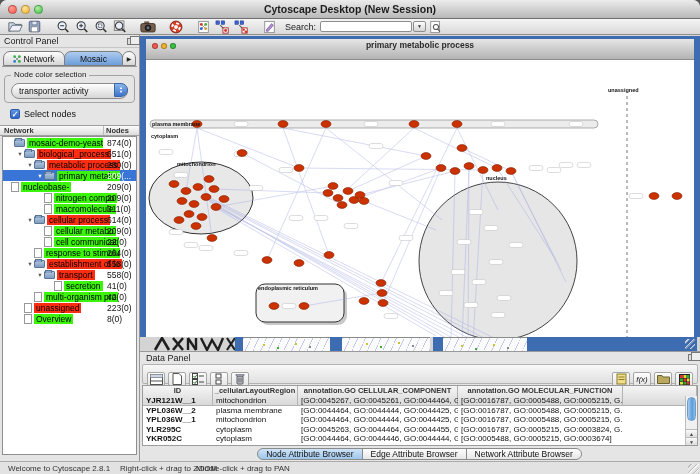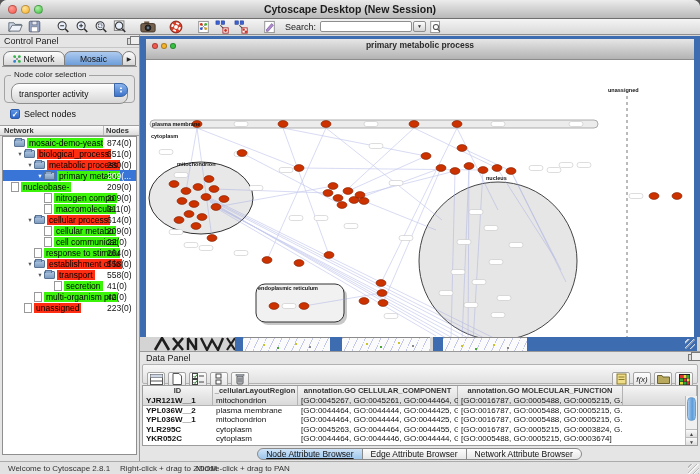--- a/index.html
+++ b/index.html
@@ -44,21 +44,21 @@
             border:1px solid #7e7e7e; border-radius:7px 7px 0 0; background:linear-gradient(#fdfdfd,#d6d6d6);
             font-size:8.5px; color:#111; padding:0 4px; }
   .cp-tab.network { width:62px; }
   .cp-tab.mosaic { flex:1; background:linear-gradient(#aecbf0,#6d9ed9); margin-left:-1px; }
   .cp-tab.more { width:14px; margin-left:-1px; font-size:6px; color:#222; }
   .tab-underline { height:1px; background:#9a9a9a; margin:0 2px; }
 
   .cp-group { position:relative; margin:8px 4px 0 4px; height:28px;
               border:1px solid #a3a3a3; border-radius:4px; }
   .cp-legend { position:absolute; top:-6px; left:6px; background:#e5e5e5; padding:0 3px; font-size:8px; color:#222; }
-  .dropdown { position:relative; margin:7px 6px 0 6px; height:21px; border:1px solid #8d8d8d; border-radius:8px;
+  .dropdown { position:relative; margin:7px 6px 0 6px; height:16px; border:1px solid #8d8d8d; border-radius:8px;
               background:linear-gradient(#ffffff,#d6d6d6); font-size:8.5px; color:#111;
               display:flex; align-items:center; padding-left:7px; cursor:default; }
   .stepper { position:absolute; right:-1px; top:-1px; width:14px; height:14px; border-radius:0 8px 8px 0;
              background:linear-gradient(#8ab4ec,#3c72c8); border:1px solid #3b66a8;
              display:flex; flex-direction:column; align-items:center; justify-content:center;
              font-size:4px; line-height:4px; color:#fff; }
   .cb-row { display:flex; align-items:center; gap:4px; margin:6px 0 0 10px; font-size:9px; color:#111; }
   .checkbox { width:10px; height:10px; border-radius:2px; border:1px solid #2d5ba8;
               background:linear-gradient(#5e96e6,#2f66c8); color:#fff; font-size:8px; line-height:9px;
               text-align:center; font-weight:bold; }
@@ -127,21 +127,21 @@
   .vscroll { position:absolute; right:0; top:10px; bottom:0; width:12px; background:#f0f0f0; border-left:1px solid #bdbdbd; }
   .vthumb { position:absolute; left:1px; right:1px; top:1px; height:24px; border-radius:5px;
             background:linear-gradient(90deg,#a9cdf0,#5b9bd9 60%,#8fc0ea); border:1px solid #6d9cc8; }
   .varr { position:absolute; left:0; right:0; height:8px; font-size:5px; color:#444; text-align:center; line-height:8px;
           background:linear-gradient(#fafafa,#ddd); border-top:1px solid #bbb; }
   .varr.up { bottom:8px; } .varr.dn { bottom:0; }
 
   .dp-tabs { height:15px; display:flex; justify-content:center; align-items:center; }
   .btab { height:12px; padding:0 8px; font-size:8.5px; color:#111; border:1px solid #8a8a8a; margin-left:-1px;
           background:linear-gradient(#fdfdfd,#e7e7e7); line-height:10px; }
-  .btab.selected { background:linear-gradient(#cfe4f8,#9ec6ec);text-decoration:underline; }
+  .btab.selected { background:linear-gradient(#cfe4f8,#9ec6ec); }
   .btab:first-child { border-radius:7px 0 0 7px; }
   .btab:last-child { border-radius:0 7px 7px 0; }
 
   
   .statusbar { position:absolute; left:0; right:0; bottom:0; height:13px; background:#e2e2e2;
                border-top:1px solid #ababab; font-size:8px; color:#333; }
   .statusbar span { position:absolute; top:2px; }
   .st1 { left:8px; } .st2 { left:120px; } .st3 { left:196px; }
   .sgrip { position:absolute; right:1px; bottom:1px; width:11px; height:11px;
            background:repeating-linear-gradient(135deg, transparent 0 2px, #bbb 2px 3px, #f5f5f5 3px 4px); }
@@ -406,20 +406,26 @@
             <span class="arrow"></span>
             <span class="ticon leaf"></span>
             <span class="tlabel green">multi-organism pro</span>
             <span class="tcount">42(0)</span>
           </div>
           <div class="trow" style="padding-left: 13px;">
             <span class="arrow"></span>
             <span class="ticon leaf"></span>
             <span class="tlabel red">unassigned</span>
             <span class="tcount">223(0)</span>
+          </div>
+          <div class="trow" style="padding-left: 13px;">
+            <span class="arrow"></span>
+            <span class="ticon leaf"></span>
+            <span class="tlabel green">Overview</span>
+            <span class="tcount">8(0)</span>
           </div>
         </div>
     </div>
   </div>
 
   <div class="workspace">
 
     <div class="net-frame">
       <div class="net-titlebar">
         <span class="ntl red"></span>

